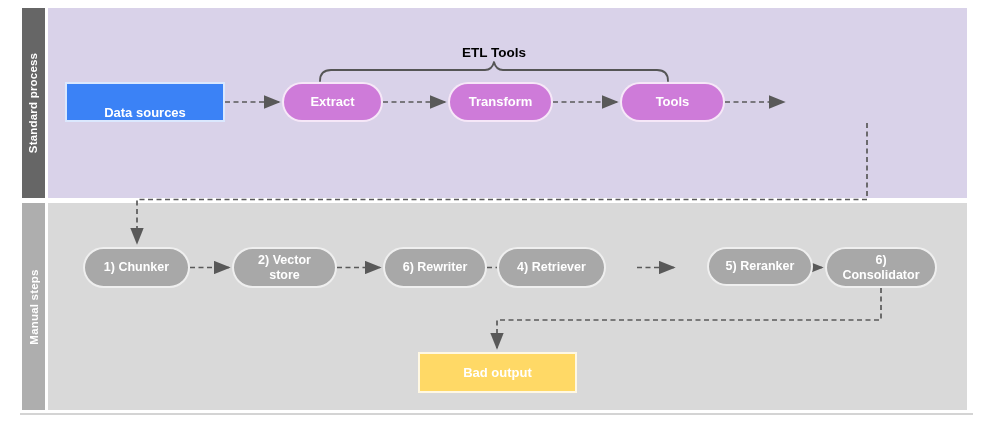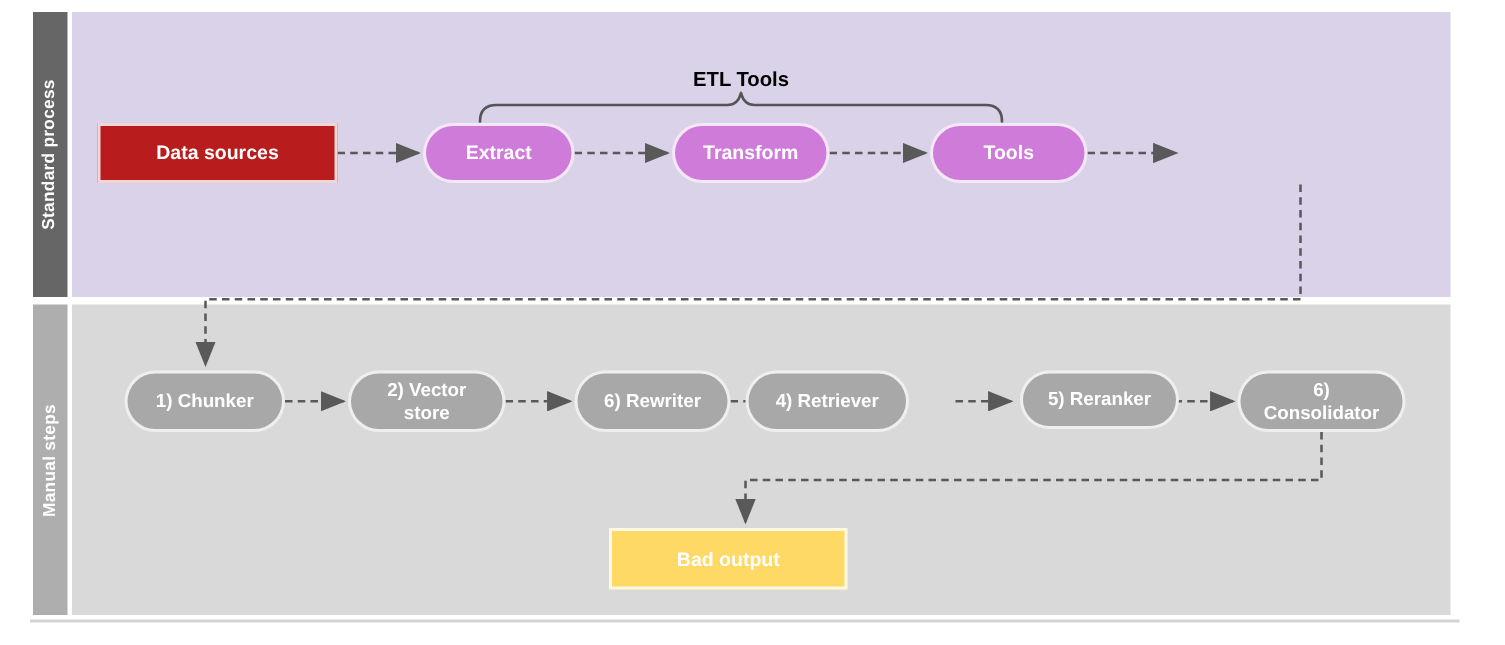--- a/index.html
+++ b/index.html
@@ -57,22 +57,23 @@
     text-align: center;
     color: #ffffff;
     font-weight: bold;
     border: 2px solid rgba(255,255,255,0.82);
   }
   .node .node-label {
     white-space: pre-line;
     line-height: 1.18;
   }
   .rect-node {
-    background: #b91c1c;
+    background: #3b82f6;
     font-size: 13px;
+    align-items: flex-end;
   }
   .pill-node {
     border-radius: 21px;
     font-size: 13px;
   }
   .etl-node { background: #ce7bd9; }
   .manual-node {
     background: #a8a8a8;
     font-size: 12.5px;
   }
@@ -85,23 +86,23 @@
   .n-data-sources  { left: 65px;  top: 82px;  width: 160px; height: 40px; }
   .n-extract       { left: 282px; top: 82px;  width: 101px; height: 40px; }
   .n-transform     { left: 448px; top: 82px;  width: 105px; height: 40px; }
   .n-load          { left: 620px; top: 82px;  width: 105px; height: 40px; }
   .n-warehouse     { left: 787px; top: 81px;  width: 160px; height: 42px; }
 
   .n-chunker       { left: 83px;  top: 247px; width: 107px; height: 41px; }
   .n-vector-store  { left: 232px; top: 247px; width: 105px; height: 41px; }
   .n-rewriter      { left: 383px; top: 247px; width: 104px; height: 41px; }
   .n-retriever     { left: 497px; top: 247px; width: 109px; height: 41px; }
-  .n-reranker      { left: 680px; top: 247px; width: 106px; height: 39px; }
+  .n-reranker      { left: 707px; top: 247px; width: 106px; height: 39px; }
   .n-consolidator  { left: 825px; top: 247px; width: 112px; height: 41px; }
-  .n-bad-output    { left: 406px; top: 352px; width: 159px; height: 41px; }
+  .n-bad-output    { left: 418px; top: 352px; width: 159px; height: 41px; }
 
   
   .etl-tools-label {
     position: absolute;
     left: 434px; top: 45px; width: 120px;
     text-align: center;
     color: #000000;
     font-weight: bold;
     font-size: 13.5px;
   }

